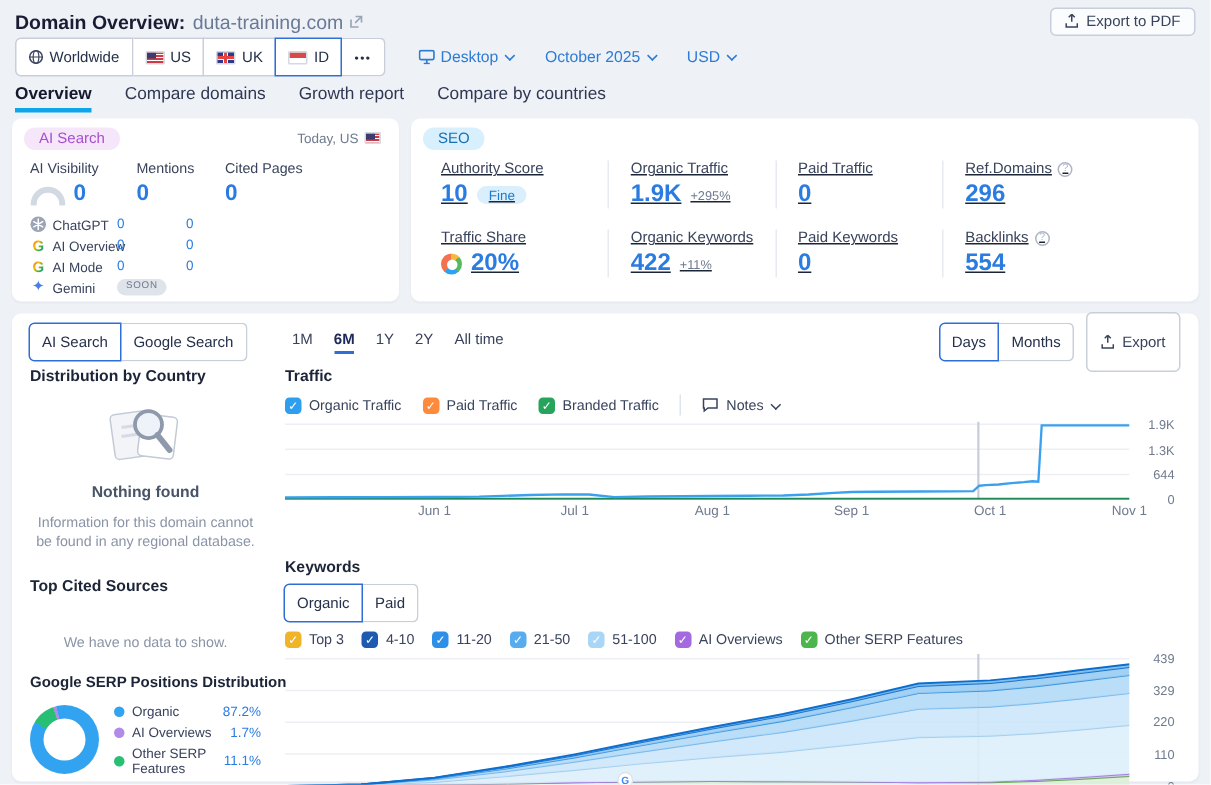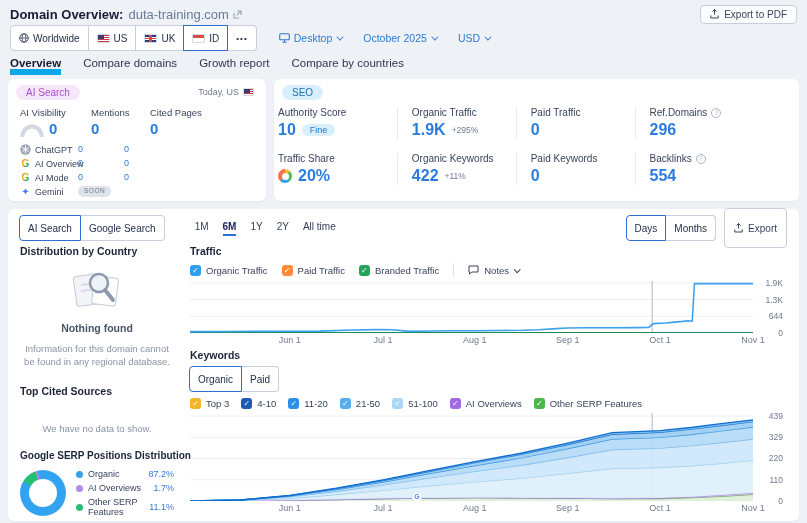--- a/index.html
+++ b/index.html
@@ -45,28 +45,28 @@
       linear-gradient(90deg, transparent 34%, #fff 34% 66%, transparent 66%); }
   .flag-id { background:linear-gradient(180deg,#d84a4a 0 50%,#fff 50%); }
   .dd { display:inline-flex; align-items:center; gap:4px; color:#2d7bd4; font-size:10.5px;
     margin-left:22px; cursor:pointer; }
   .chev { width:5px; height:5px; border-right:1.5px solid currentColor; border-bottom:1.5px solid currentColor;
     transform:rotate(45deg) translateY(-2px); display:inline-block; }
 
   
   .tabs-row { display:flex; gap:22px; padding:8px 10px 0 10px; height:26px; }
   .tab { font-size:11.5px; color:#2e3852; padding-bottom:6px; cursor:pointer; }
-  .tab.active { color:#15192e; font-weight:bold; border-bottom:6px solid #0ea5e9; }
+  .tab.active { color:#15192e; font-weight:bold; border-bottom:3px solid #0ea5e9; }
 
   
   .cards-row { display:flex; gap:8px; padding:4px 8px 0 8px; }
   .card { background:#fff; border-radius:6px; height:122px; position:relative;
     box-shadow:0 1px 2px rgba(30,40,70,.05); }
   .ai-card { width:258px; padding:6px 12px; }
-  .seo-card { flex:1; padding:6px 4px; }
+  .seo-card { flex:1; padding:6px 20px;text-decoration:underline; }
   .card-pill { position:absolute; left:8px; top:6px; font-size:10px; padding:2px 10px; border-radius:10px; }
   .ai-pill { background:#f5e6fa; color:#a84fd0; }
   .seo-pill { background:#d8f0fd; color:#1a6fae; }
   .ai-scope { position:absolute; right:12px; top:8px; font-size:9px; color:#6f7a8e;
     display:flex; align-items:center; gap:4px; }
   .ai-scope .flag { width:11px; height:8px; }
 
   .ai-grid { margin-top:22px; display:grid; grid-template-columns:58px 46px 1fr; column-gap:13px; }
   .ai-head { font-size:9.5px; color:#39435c; white-space:nowrap; }
   .ai-total { font-size:15px; font-weight:bold; color:#2b7ce0; margin-top:3px; display:flex; align-items:flex-end; gap:5px; height:16px;}
@@ -132,21 +132,21 @@
   .chart-wrap { display:flex; }
   .plot { flex:1; position:relative; min-width:0; }
   .plot svg { display:block; width:100%; height:100%; }
   .yaxis { width:34px; position:relative; flex:none; }
   .ytick { position:absolute; right:4px; transform:translateY(-50%); font-size:8.5px; color:#6f7a8e; white-space:nowrap; }
   .xaxis { position:relative; height:13px; margin-right:34px; margin-top:2px; }
   .xtick { position:absolute; transform:translateX(-50%); font-size:9px; color:#6f7a8e; white-space:nowrap; top:0; }
 
   .kw-toggle-row { margin:5px 0 2px 0; }
   .kw-legend-row { display:flex; align-items:center; gap:12px; margin:6px 0 4px 0; }
-  .kw-title { margin-top:1px; }
+  .kw-title { margin-top:24px; }
   .traffic-chart-h { height:52px; }
   .kw-chart-h { height:88px; }
 </style>
 </head>
 <body>
 
 <div class="page">
 
   <div class="topbar">
     <div class="title-row">

